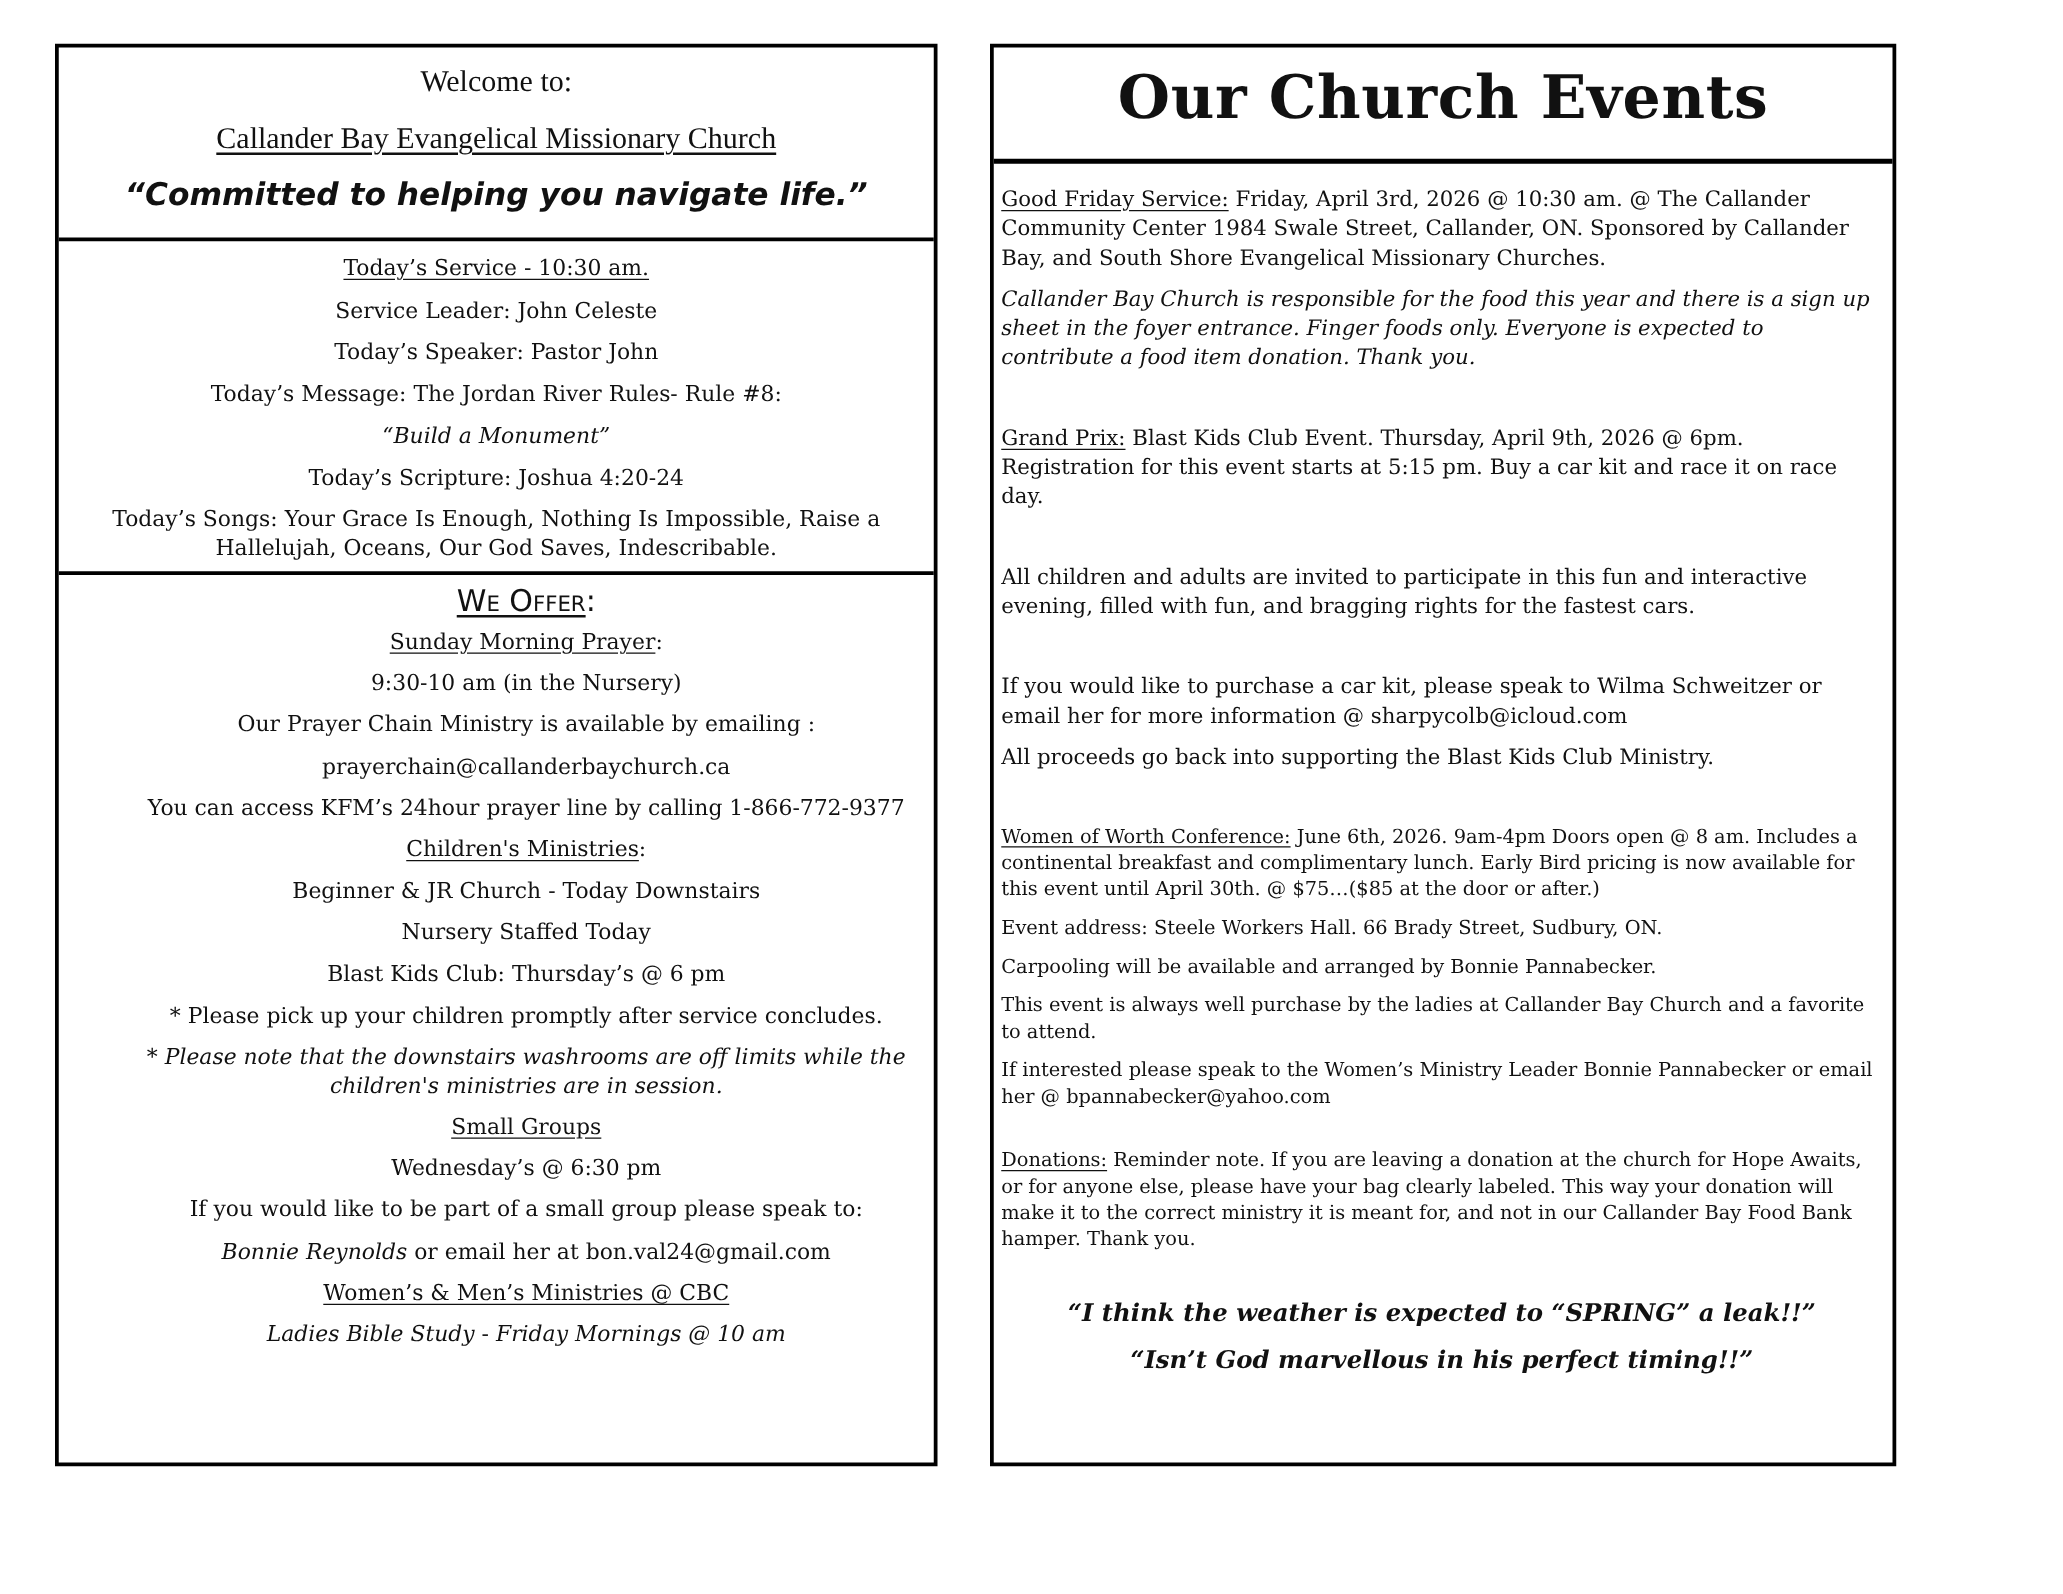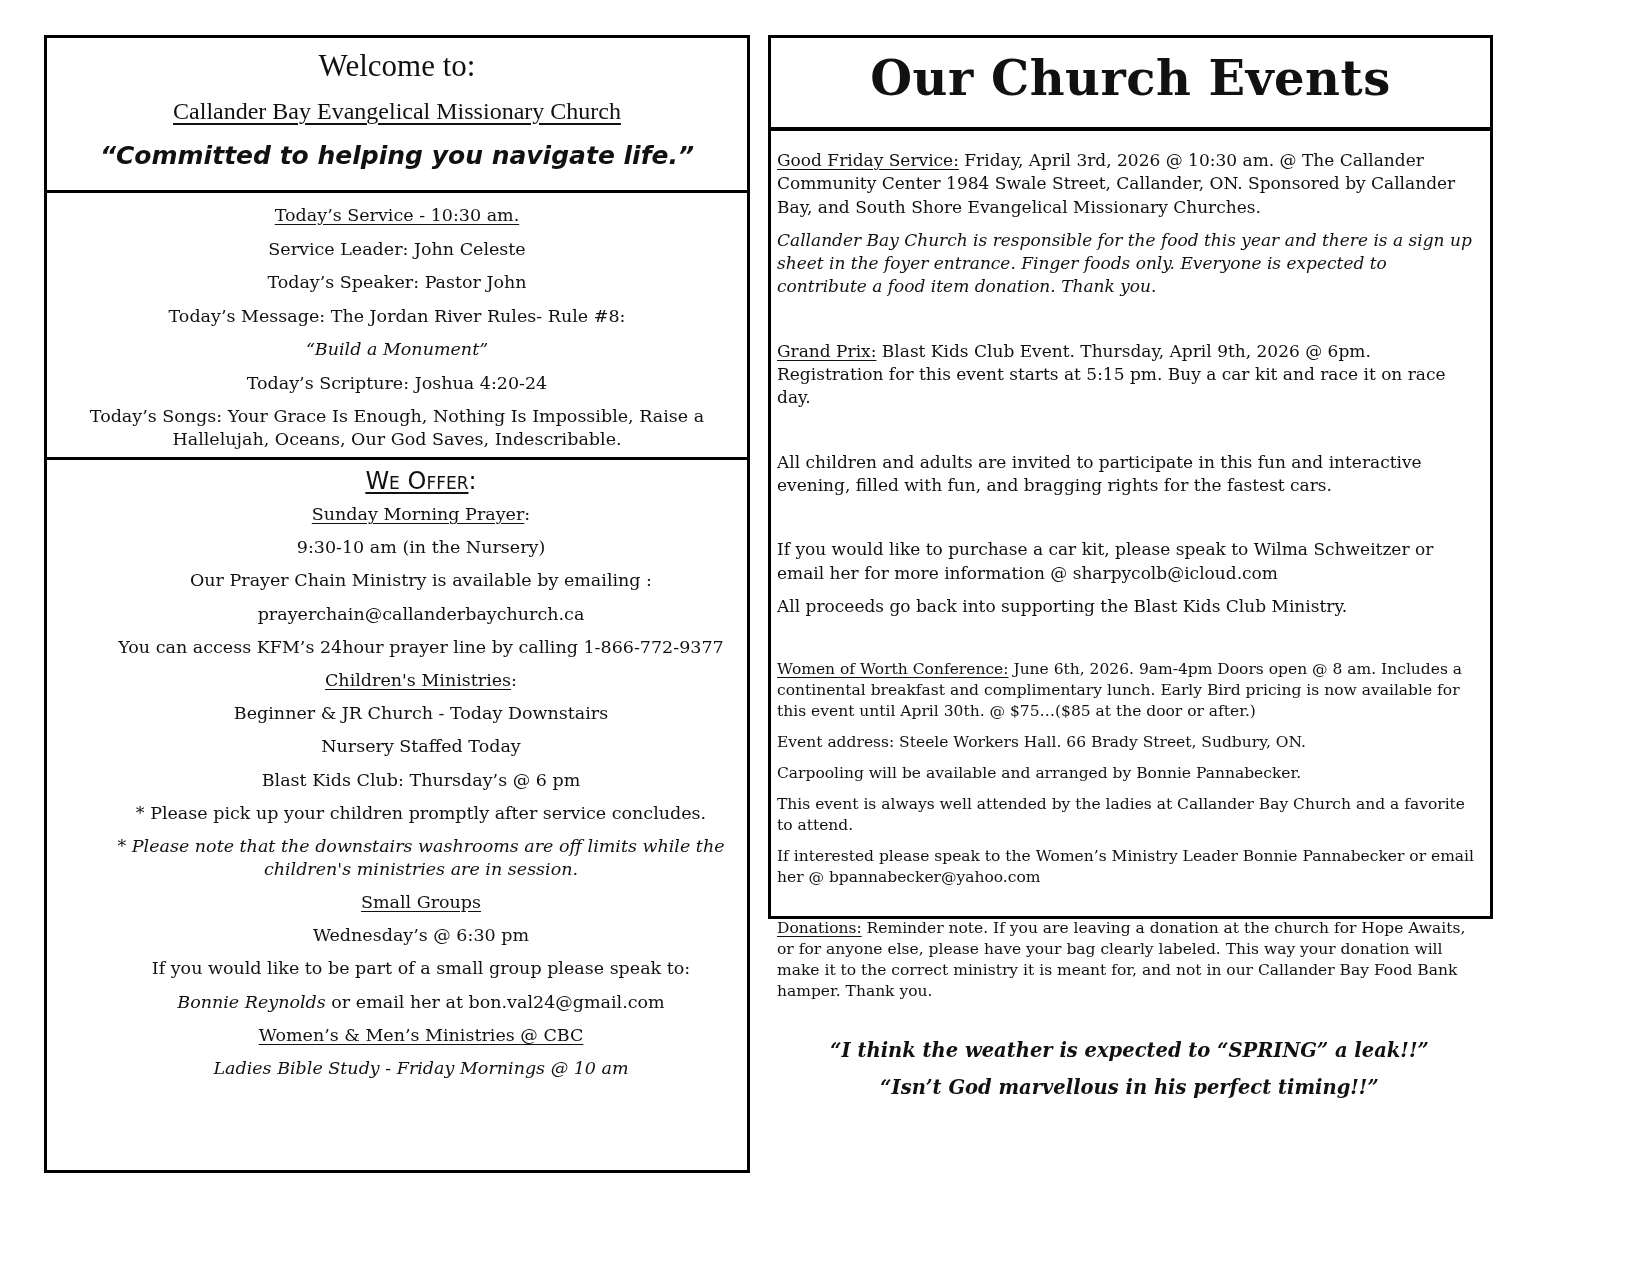--- a/index.html
+++ b/index.html
@@ -2,39 +2,39 @@
 <html><head>
 <meta charset="utf-8">
 <style>
   html, body { margin: 0; padding: 0; background: #ffffff; }
   body { width: 1650px; height: 1275px; position: relative; overflow: hidden; color: #111; }
 
   
   #left { position: absolute; left: 44px; top: 35px; width: 706px; height: 1138px; border: 3px solid #000; box-sizing: border-box; }
   #left .sec { border-bottom: 3px solid #000; box-sizing: border-box; text-align: center; }
   #welcome { height: 155px; padding-top: 8px; }
-  #welcome .w1 { font-family: "Liberation Serif", serif; font-size: 31px; line-height: 40px; }
+  #welcome .w1 { font-family: "Liberation Serif", serif; font-size: 24px; line-height: 40px; }
   #welcome .w2 { font-family: "Liberation Serif", serif; font-size: 24px; line-height: 50px; text-decoration: underline; text-decoration-thickness: 2px; text-underline-offset: 4px; }
   #welcome .w3 { font-family: "DejaVu Sans", sans-serif; font-style: italic; font-weight: bold; font-size: 25px; line-height: 40px; }
 
   #service { height: 267px; padding-top: 6px; font-family: "DejaVu Serif", serif; font-size: 17.5px; }
   #service .ln { line-height: 33.5px; }
   #service .songs { line-height: 23px; padding: 5px 4px 0 4px; }
 
   #offer { padding-top: 4px; font-family: "DejaVu Serif", serif; font-size: 17.5px; border-bottom: none !important; margin-left: 48px; }
   #offer .ln { line-height: 33.2px; }
   #offer .offer-title { font-family: "DejaVu Sans", sans-serif; font-variant: small-caps; font-size: 24px; line-height: 34px; }
   #offer .two { line-height: 23px; padding: 5px 6px 5px 6px; }
 
   b, .b { font-weight: normal; }
   .u { text-decoration: underline; text-underline-offset: 3px; }
   .i { font-style: italic; }
 
   
-  #right { position: absolute; left: 768px; top: 35px; width: 725px; height: 884px; border: 3px solid #000; box-sizing: border-box; }
+  #right { position: absolute; left: 792px; top: 35px; width: 725px; height: 1138px; border: 3px solid #000; box-sizing: border-box; }
   #events-header { height: 93px; border-bottom: 4px solid #000; box-sizing: border-box; text-align: center; }
   #events-header .t { font-family: "DejaVu Serif", serif; font-weight: bold; font-size: 48px; line-height: 80px; letter-spacing: 0.5px; }
   #events-body { padding: 18px 8px 0 6px; font-family: "DejaVu Serif", serif; font-size: 17px; line-height: 23.3px; }
   #events-body p { margin: 0; }
   .gap10 { height: 10px; }
   .gap28 { height: 30px; }
   .gap40 { height: 41px; }
   .sm { font-size: 15.5px; line-height: 21px; }
   .sm-gap { height: 10px; }
   .quote { font-family: "DejaVu Serif", serif; font-style: italic; font-weight: bold; font-size: 19.5px; text-align: center; line-height: 37px; }
@@ -105,21 +105,21 @@
     <div class="gap10"></div>
     <p>All proceeds go back into supporting the Blast Kids Club Ministry.</p>
 
     <div class="gap40"></div>
     <p class="sm"><span class="b u">Women of Worth Conference:</span><span> June 6th, 2026. 9am-4pm Doors open @ 8 am. Includes a continental breakfast and complimentary lunch. Early Bird pricing is now available for this event until April 30th. @ $75…($85 at the door or after.)</span></p>
     <div class="sm-gap"></div>
     <p class="sm">Event address: Steele Workers Hall. 66 Brady Street, Sudbury, ON.</p>
     <div class="sm-gap"></div>
     <p class="sm">Carpooling will be available and arranged by Bonnie Pannabecker.</p>
     <div class="sm-gap"></div>
-    <p class="sm">This event is always well attended by the ladies at Callander Bay Church and a favorite to attend.</p>
+    <p class="sm">This event is always well purchase by the ladies at Callander Bay Church and a favorite to attend.</p>
     <div class="sm-gap"></div>
     <p class="sm">If interested please speak to the Women’s Ministry Leader Bonnie Pannabecker or email her @ bpannabecker@yahoo.com</p>
 
     <div class="gap28"></div>
     <p class="sm"><span class="b u">Donations:</span><span> Reminder note. If you are leaving a donation at the church for Hope Awaits, or for anyone else, please have your bag clearly labeled. This way your donation will make it to the correct ministry it is meant for, and not in our Callander Bay Food Bank hamper. Thank you.</span></p>
 
     <div class="gap28"></div>
     <div class="quote">“I think the weather is expected to “SPRING” a leak!!”</div>
     <div class="quote">“Isn’t God marvellous in his perfect timing!!”</div>
   </div>

